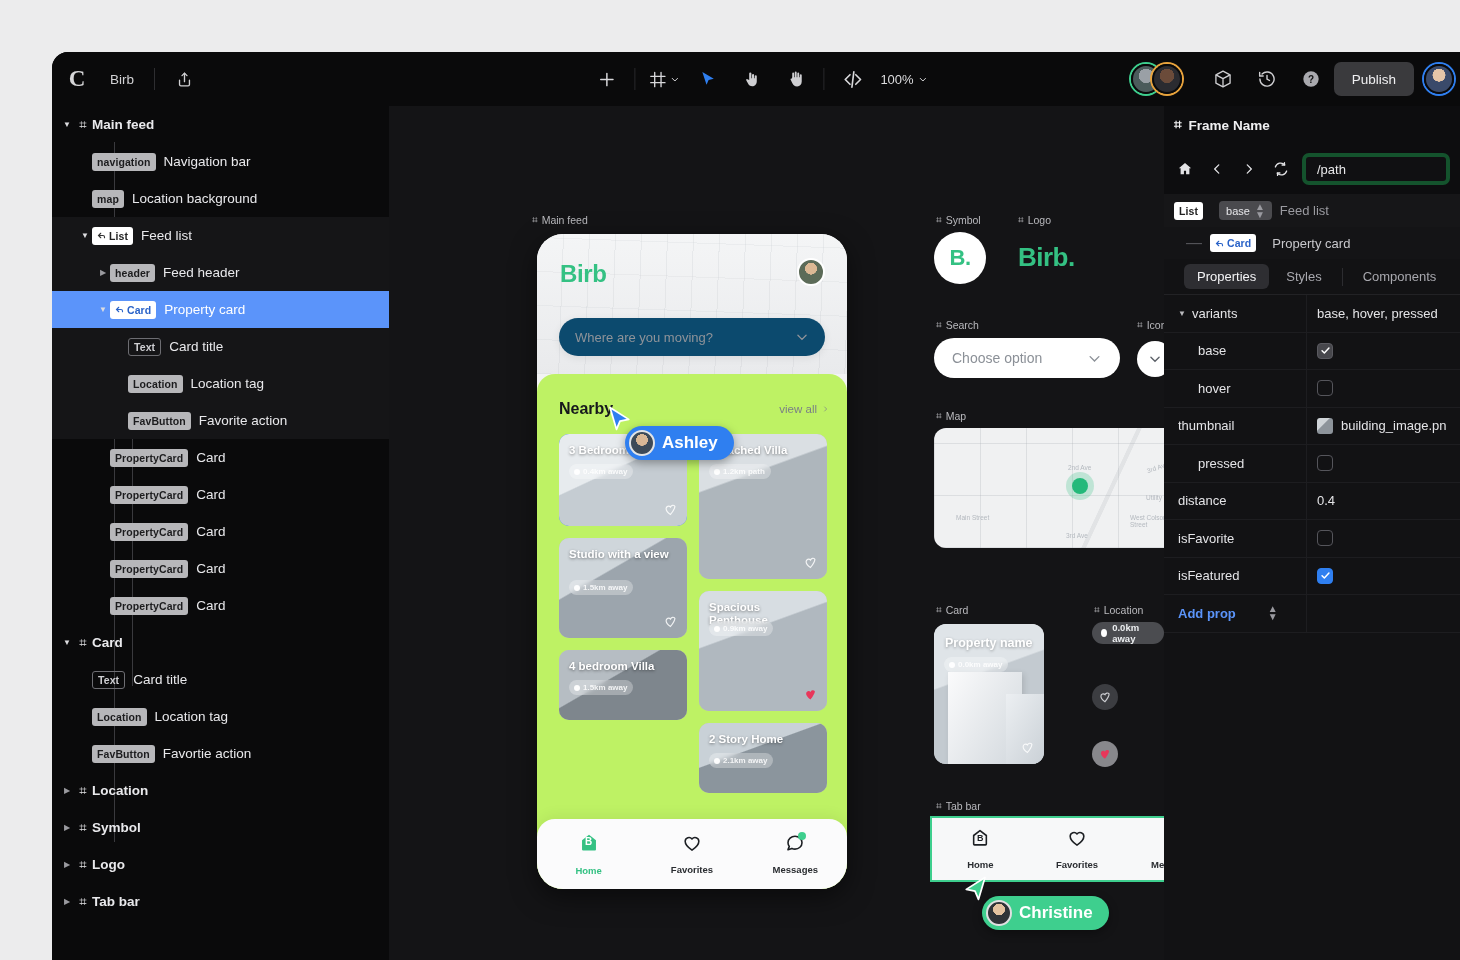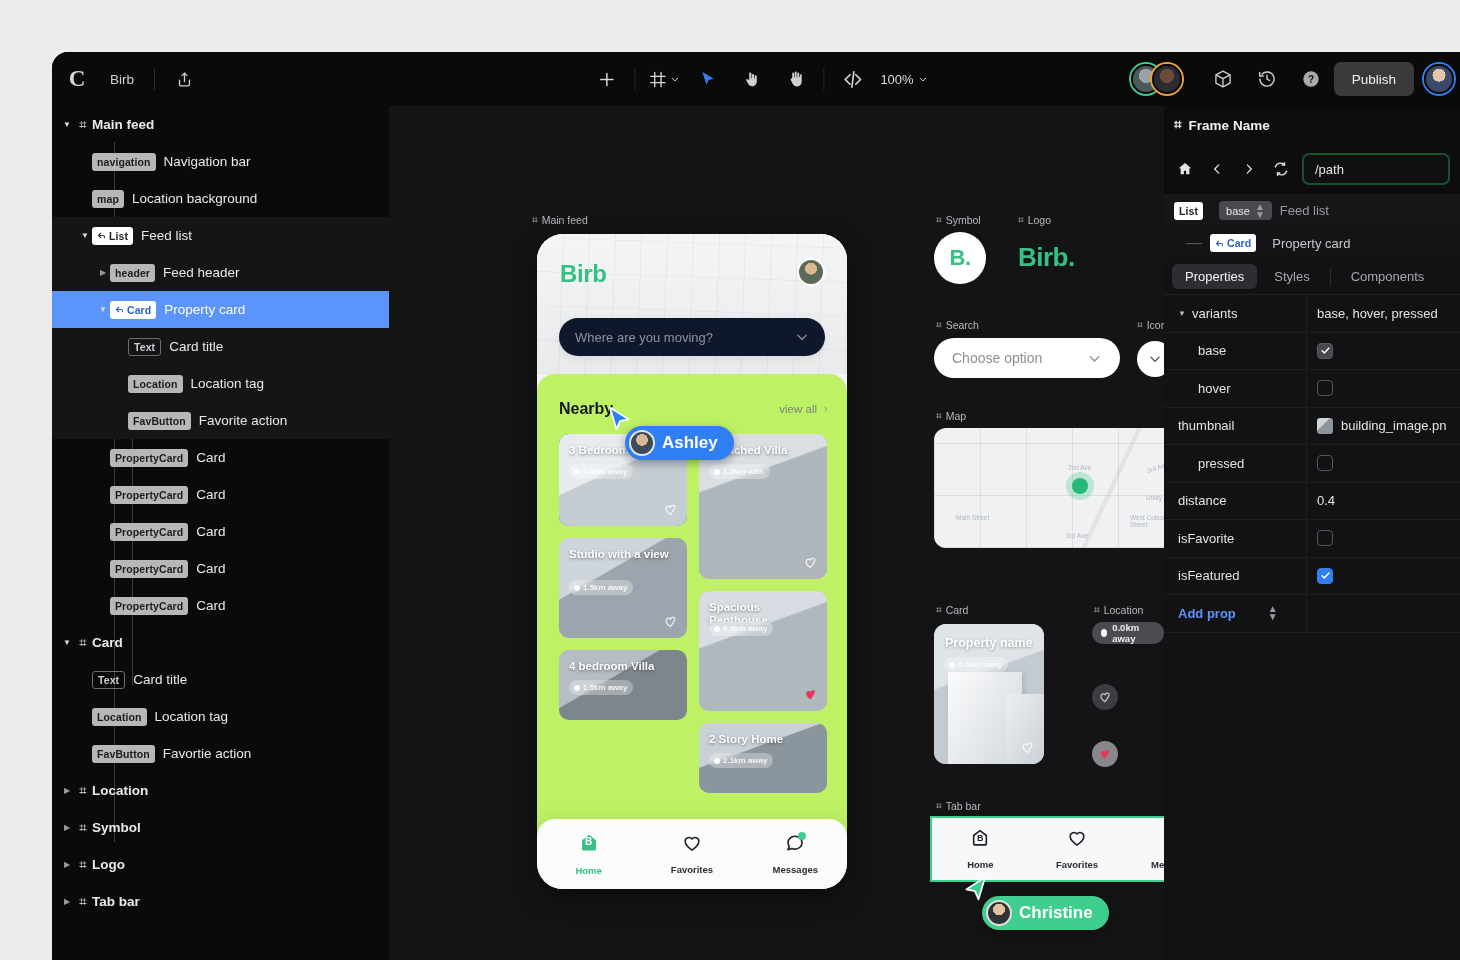--- a/index.html
+++ b/index.html
@@ -164,21 +164,21 @@
   }
   .hero-av {
     position: absolute; right: 22px; top: 24px;
     width: 28px; height: 28px; border-radius: 50%;
     background: radial-gradient(circle at 50% 36%, #dcb894 0 30%, #5c6b58 31% 100%);
     border: 2px solid #fff;
   }
   .search-pill {
     position: absolute; left: 22px; top: 84px;
     width: 266px; height: 38px; border-radius: 19px;
-    background: #0f172a; display: flex; align-items: center;
+    background: #0c4a6e; display: flex; align-items: center;
     padding: 0 16px; color: #8f9399; font-size: 13px;
     box-shadow: 0 2px 8px rgba(0,0,0,.08);
     justify-content: space-between;
   }
   .sheet {
     position: absolute; left: 0; top: 140px; width: 310px; height: 515px;
     background: #bef264; border-radius: 18px 18px 0 0;
   }
   .sheet-head {
     position: absolute; left: 22px; right: 18px; top: 26px;
@@ -297,21 +297,21 @@
   .rp-nav {
     height: 50px; display: flex; align-items: center; gap: 10px;
     padding: 0 10px; background: #0d0d0f;
   }
   .rp-nav .nb {
     width: 22px; height: 22px; display: flex; align-items: center; justify-content: center;
     color: #e3e3e6;
   }
   .path-input {
     flex: 1; height: 32px; border-radius: 7px;
-    border: 2px solid #14532d; background: #101012;
+    border: 4px solid #14532d; background: #101012;
     display: flex; align-items: center; padding: 0 11px;
     color: #e8e8ea; font-size: 13px;
   }
   .bc-row {
     display: flex; align-items: center; gap: 8px;
     padding: 7px 10px; background: #161618;
   }
   .bc-row.second { padding-left: 22px; background: #141416; }
   .bc-name { color: #c8c8cc; font-size: 13px; }
   .bc-name.dim { color: #9a9aa0; }
@@ -322,21 +322,21 @@
   }
   .tabs-row {
     display: flex; align-items: center; height: 36px;
     padding: 0 8px; gap: 4px; background: #121214;
     border-bottom: 1px solid #222225;
   }
   .ptab {
     padding: 5px 13px; border-radius: 6px;
     color: #a8a8ae; font-size: 13px;
   }
-  .ptab.active { background: #2e2e32; color: #f4f4f6; }
+  .ptab.active { background: #2e2e32; color: #f4f4f6; margin-left: 12px; }
   .tabdiv { width: 1px; height: 18px; background: #2c2c30; margin: 0 3px; }
   .prow {
     display: flex; align-items: center; height: 37.5px;
     border-bottom: 1px solid #1d1d20;
     font-size: 13px; color: #e4e4e7;
   }
   .pkey { width: 142px; padding-left: 14px; color: #e4e4e7; display:flex; align-items:center; gap:6px;}
   .pkey.sub { padding-left: 34px; }
   .pkey.linked { color: #5b94fa; font-weight: bold; }
   .pval { flex: 1; padding-left: 10px; color: #e4e4e7;
@@ -661,21 +661,21 @@
                   <span>1.5km away</span>
                 </div>
               </div>
             </div>
             <div class="col">
               <div class="pcard" style="height: 145px;">
                 <div class="img" style="background:linear-gradient(160deg,#dadfe3 0 30%,#aeb6bc 31% 100%)"></div>
                 <div class="ttl">Detached Villa</div>
                 <div class="dist" style="top:30px">
                   <span class="pin"></span>
-                  <span>1.2km with</span>
+                  <span>1.2km path</span>
                 </div>
                 <svg class="heart-bl" viewBox="0 0 24 24" fill="none" stroke="rgba(255,255,255,.85)" stroke-width="1.9">
                   <path d="M12 20s-7-4.6-7-9.2A4 4 0 0 1 12 8a4 4 0 0 1 7-1.2c0 4.6-7 13.2-7 13.2z"></path>
                 </svg>
               </div>
               <div class="pcard" style="height: 120px;">
                 <div class="img" style="background:linear-gradient(160deg,#d7dde2 0 34%,#b0b8bf 35% 100%)"></div>
                 <div class="ttl">Spacious Penthouse</div>
                 <div class="dist" style="top:30px">
                   <span class="pin"></span>

